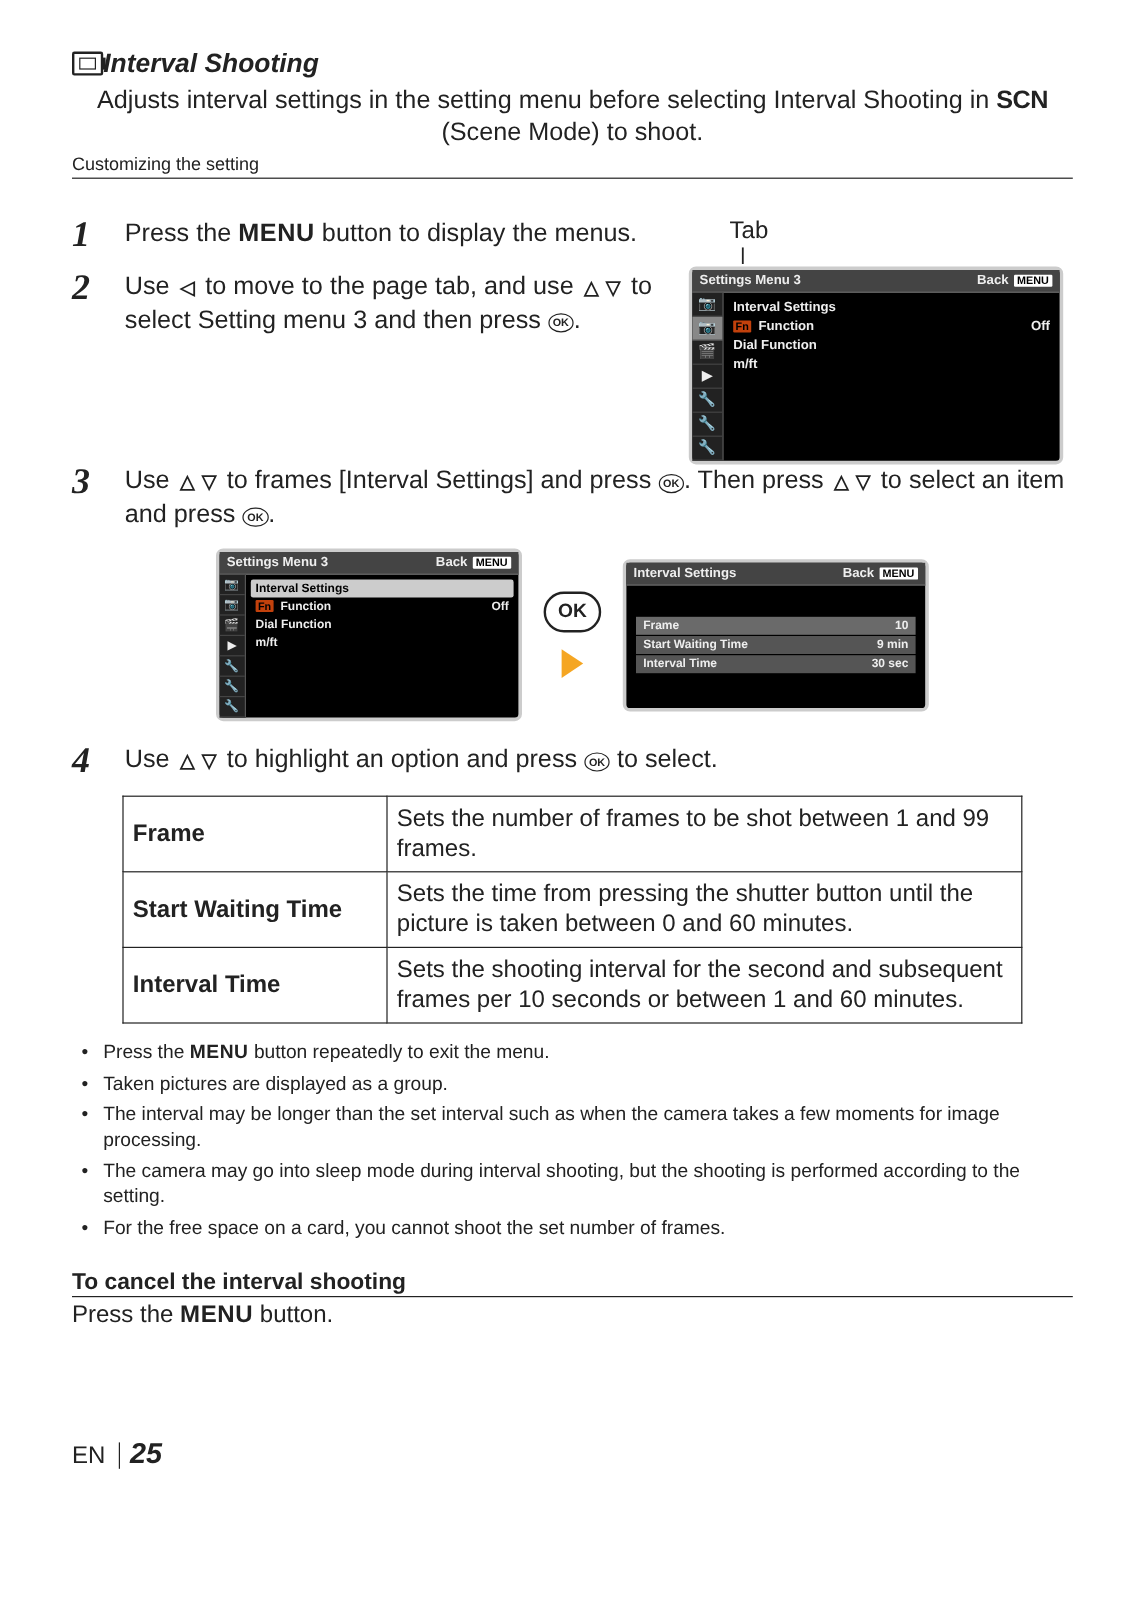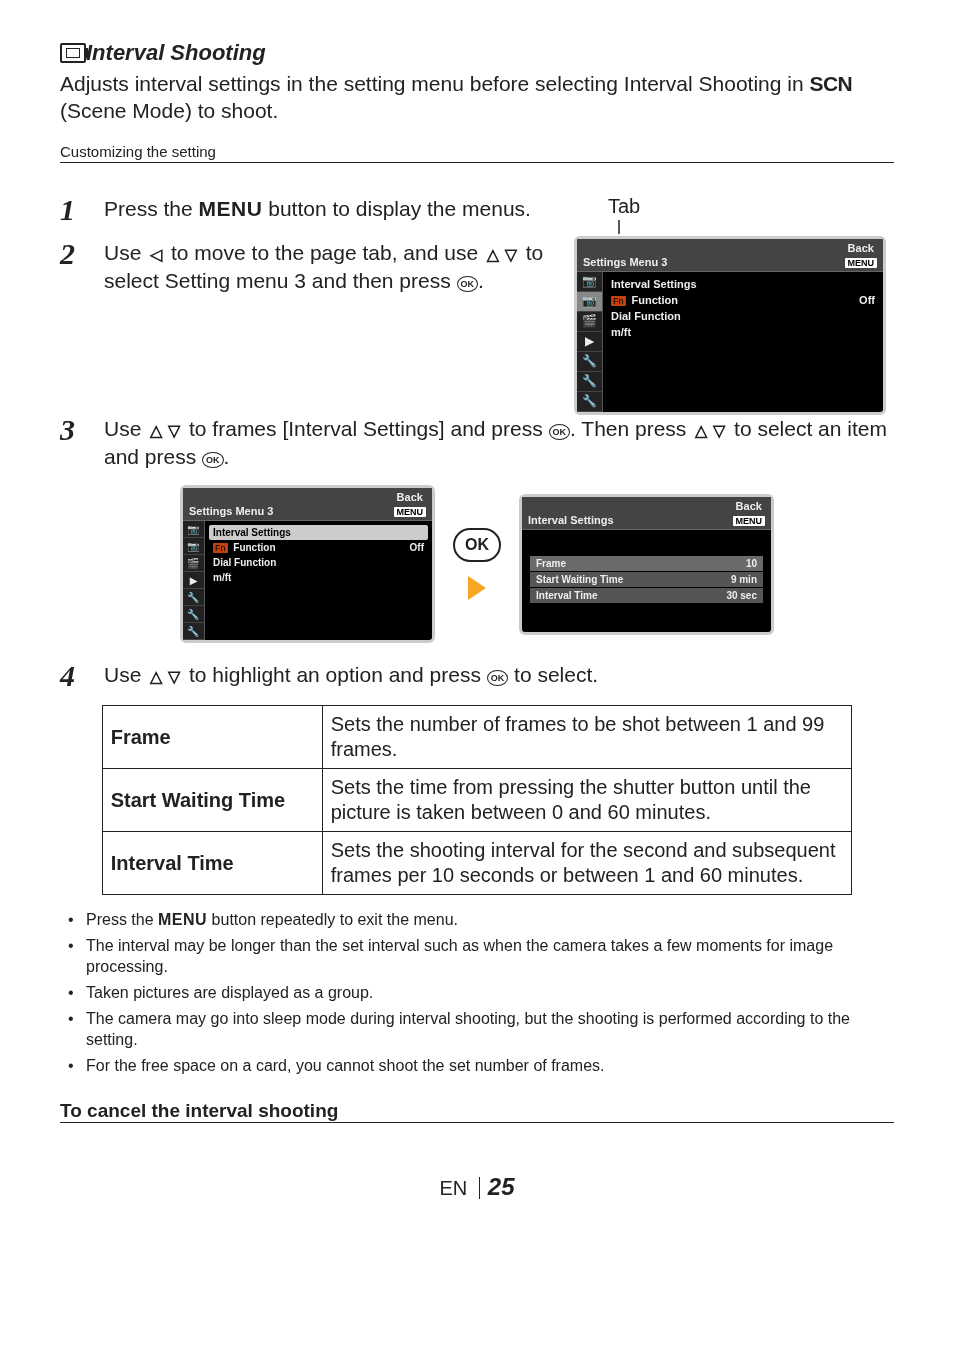--- a/index.html
+++ b/index.html
@@ -29,21 +29,21 @@
     background: #222;
   }
   .title-icon::after {
     content: ""; position: absolute; left: 4px; right: 4px; top: 3px; bottom: 3px;
     border: 1px solid #222;
   }
   .section-title {
     font-weight: bold; font-size: 22px;
   }
   .intro {
-    font-size: 21px; line-height: 1.3; margin: 4px 0 18px 0;
+    font-size: 21px; line-height: 1.3; margin: 4px 0 4px 0; text-align: center;
   }
   .scn-text {
     font-weight: bold; font-family: Arial, Helvetica, sans-serif;
     letter-spacing: -0.5px;
   }
   .subhead {
     font-weight: normal; font-size: 15px; border-bottom: 1.5px solid #222;
     padding-bottom: 2px; margin-bottom: 32px; display: inline-block; width: 100%;
   }
   .step-row {
@@ -80,21 +80,21 @@
   .cam-screen {
     background: #000; color: #eee; border-radius: 6px; border: 3px solid #ccc;
     font-size: 11px; width: 312px;
     font-family: Arial, Helvetica, sans-serif;
   }
   .cam-screen .cs-header {
     display: flex; justify-content: space-between; align-items: flex-end;
     background: #444; padding: 3px 6px; border-bottom: 1px solid #666;
     font-weight: bold; font-size: 11px;
   }
-  .cam-screen .cs-header .right { display: flex; align-items: center; gap: 4px; flex-direction: column; }
+  .cam-screen .cs-header .right { display: flex; align-items: center; gap: 4px; }
   .cam-screen .menu-pill {
     background: #fff; color: #000; padding: 0 3px; font-size: 9px; border-radius: 1px;
     font-weight: bold;
   }
   .cam-screen .cs-body { display: flex; }
   .cam-screen .cs-tabs {
     width: 26px; background: #222; border-right: 1px solid #555;
     display: flex; flex-direction: column;
   }
   .cam-screen .cs-tabs .t {
@@ -107,21 +107,21 @@
   }
   .cam-screen .cs-list .row {
     display: flex; justify-content: space-between; padding: 2px 0;
     font-weight: bold;
   }
   .cam-screen .cs-list .row.hl {
     background: #ccc; color: #000; margin: 0 -4px; padding: 2px 4px; border-radius: 2px;
   }
   .fn-box {
     background: #c2410c; color: #000; padding: 0 2px; font-size: 9px; margin-right: 3px;
-    border-radius: 1px; font-weight: normal;
+    border-radius: 1px; font-weight: bold;
   }
 
   
   .shots-row {
     display: flex; align-items: center; justify-content: center; gap: 18px;
     margin: 12px 0 18px 0;
   }
   .shots-row .cam-screen { width: 255px; font-size: 10px; }
   .shots-row .cam-screen .cs-tabs { width: 22px; }
   .shots-row .cam-screen .cs-tabs .t { height: 17px; font-size: 10px; }
@@ -159,21 +159,21 @@
     content: "•"; position: absolute; left: 8px; top: 0;
   }
 
   .subhead2 {
     font-weight: bold; font-size: 19px; border-bottom: 1.5px solid #222;
     padding-bottom: 0; display: inline-block; margin-bottom: 4px; width: 100%;
   }
   .cancel-line { font-size: 20px; }
 
   .footer {
-    text-align: center; margin-top: 46px; font-size: 20px;
+    text-align: left; margin-top: 90px; font-size: 20px;
   }
   .footer .pg { font-style: italic; font-weight: bold; font-size: 24px; color: #222; }
   .footer .bar { border-left: 1.5px solid #222; padding-left: 8px; margin-left: 6px;}
 
   .top-flex { display: flex; gap: 10px; align-items: flex-start; }
   .top-flex .steps { flex: 1; }
 </style>
 </head>
 <body>
 
@@ -360,26 +360,29 @@
       <td class="k">Interval Time</td>
       <td>Sets the shooting interval for the second and subsequent frames per 10 seconds or between 1 and 60 minutes.</td>
     </tr>
   </tbody>
     </table>
 
   <ul class="notes">
     <li>
       <span>Press the </span><span class="menu-bold">MENU</span><span> button repeatedly to exit the menu.</span>
     </li>
+    <li>Taken pictures are displayed as a group.</li>
     <li>The interval may be longer than the set interval such as when the camera takes a few moments for image processing.</li>
-    <li>Taken pictures are displayed as a group.</li>
     <li>The camera may go into sleep mode during interval shooting, but the shooting is performed according to the setting.</li>
     <li>For the free space on a card, you cannot shoot the set number of frames.</li>
   </ul>
 
   <div class="subhead2">To cancel the interval shooting</div>
+  <div class="cancel-line">
+    <span>Press the </span><span class="menu-bold">MENU</span><span> button.</span>
+  </div>
 
   <div class="footer">
     <span>EN</span>
     <span class="bar"><span class="pg">25</span></span>
   </div>
 
 </div>
 
 </body></html>

